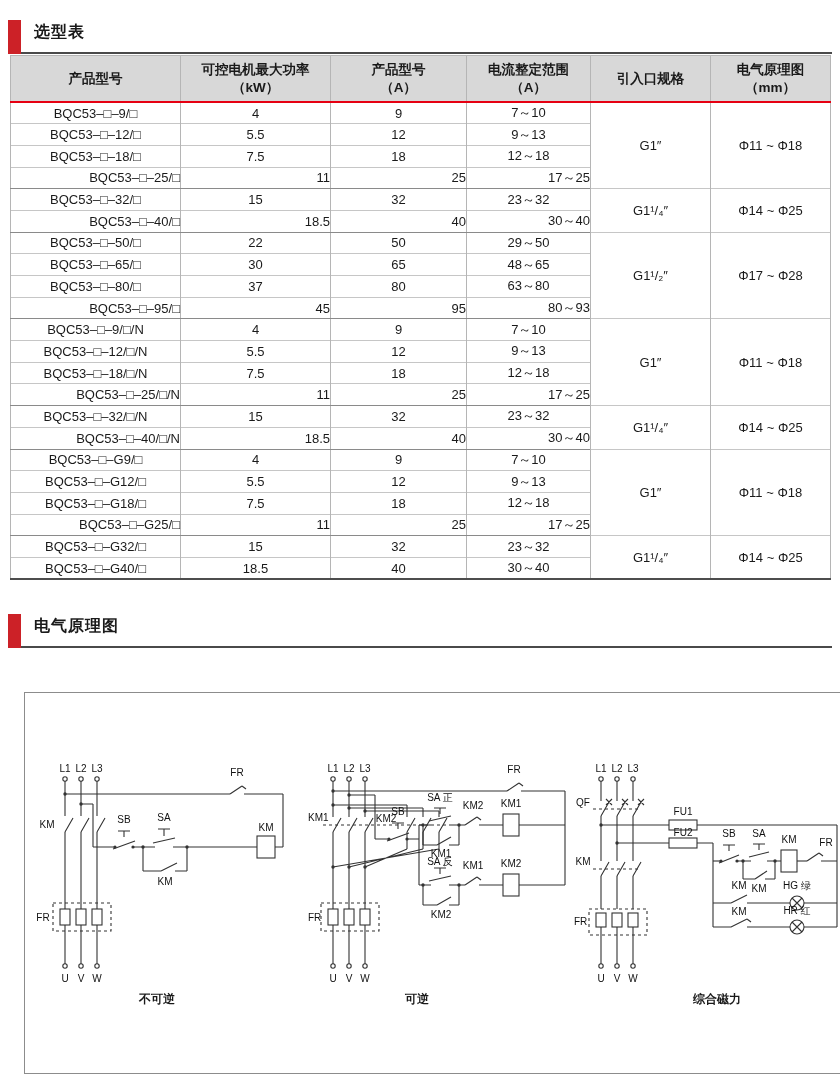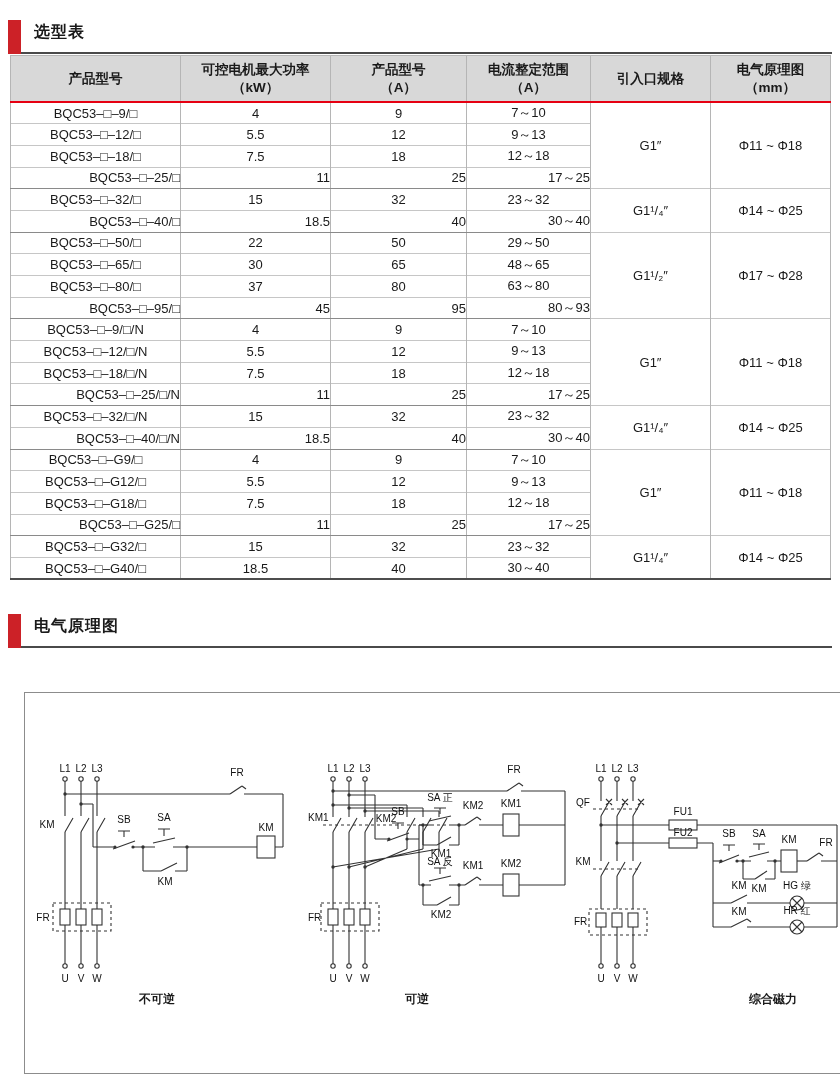--- a/index.html
+++ b/index.html
@@ -25,21 +25,21 @@
   .diagram-box{position:absolute;left:24px;top:692px;width:822px;height:380px;border:1px solid #8c8c8c;background:#fff;}
   .sch{position:absolute;}
   #svg-d1{left:10px;top:68px;}
   #svg-d2{left:282px;top:68px;}
   #svg-d3{left:548px;top:68px;}
   .sch line,.sch path,.sch rect,.sch circle{stroke:#333;stroke-width:1.1;fill:none;}
   .sch .dot{fill:#333;stroke:none;}
   .sch .dash{stroke-dasharray:3,3;}
   .sch text{font-family:"Liberation Sans",sans-serif;font-size:10px;fill:#111;stroke:none;}
   .caption{position:absolute;top:298px;width:160px;text-align:center;font-size:12px;font-weight:600;}
-  #cap1{left:52px;} #cap2{left:312px;} #cap3{left:612px;text-align:right;}
+  #cap1{left:52px;} #cap2{left:312px;} #cap3{left:612px;}
 </style>
 </head>
 <body>
 
 <div class="section-title" id="title1">
   <span class="red-bar"></span>
   <span class="title-text">选型表</span>
 </div>
 
 <table class="sel">

